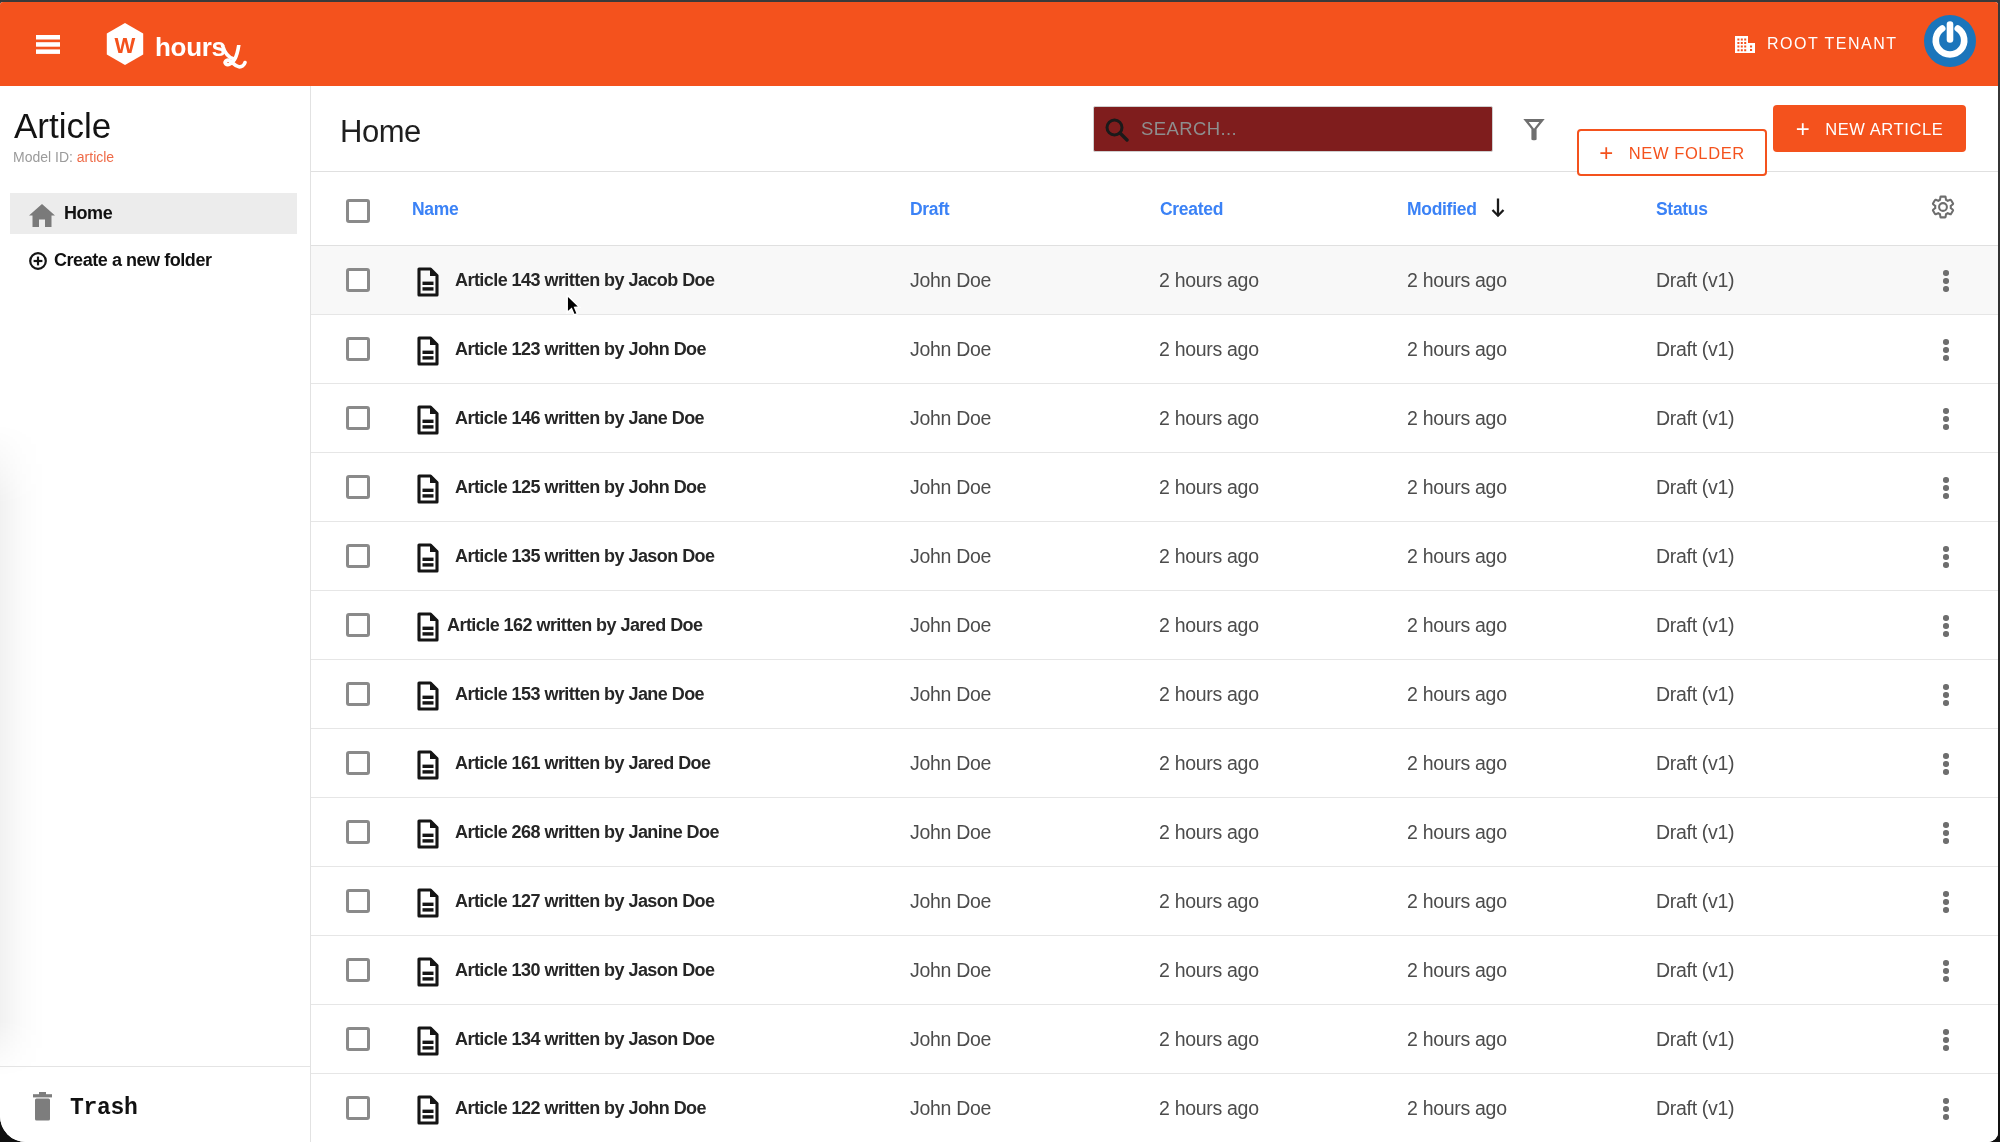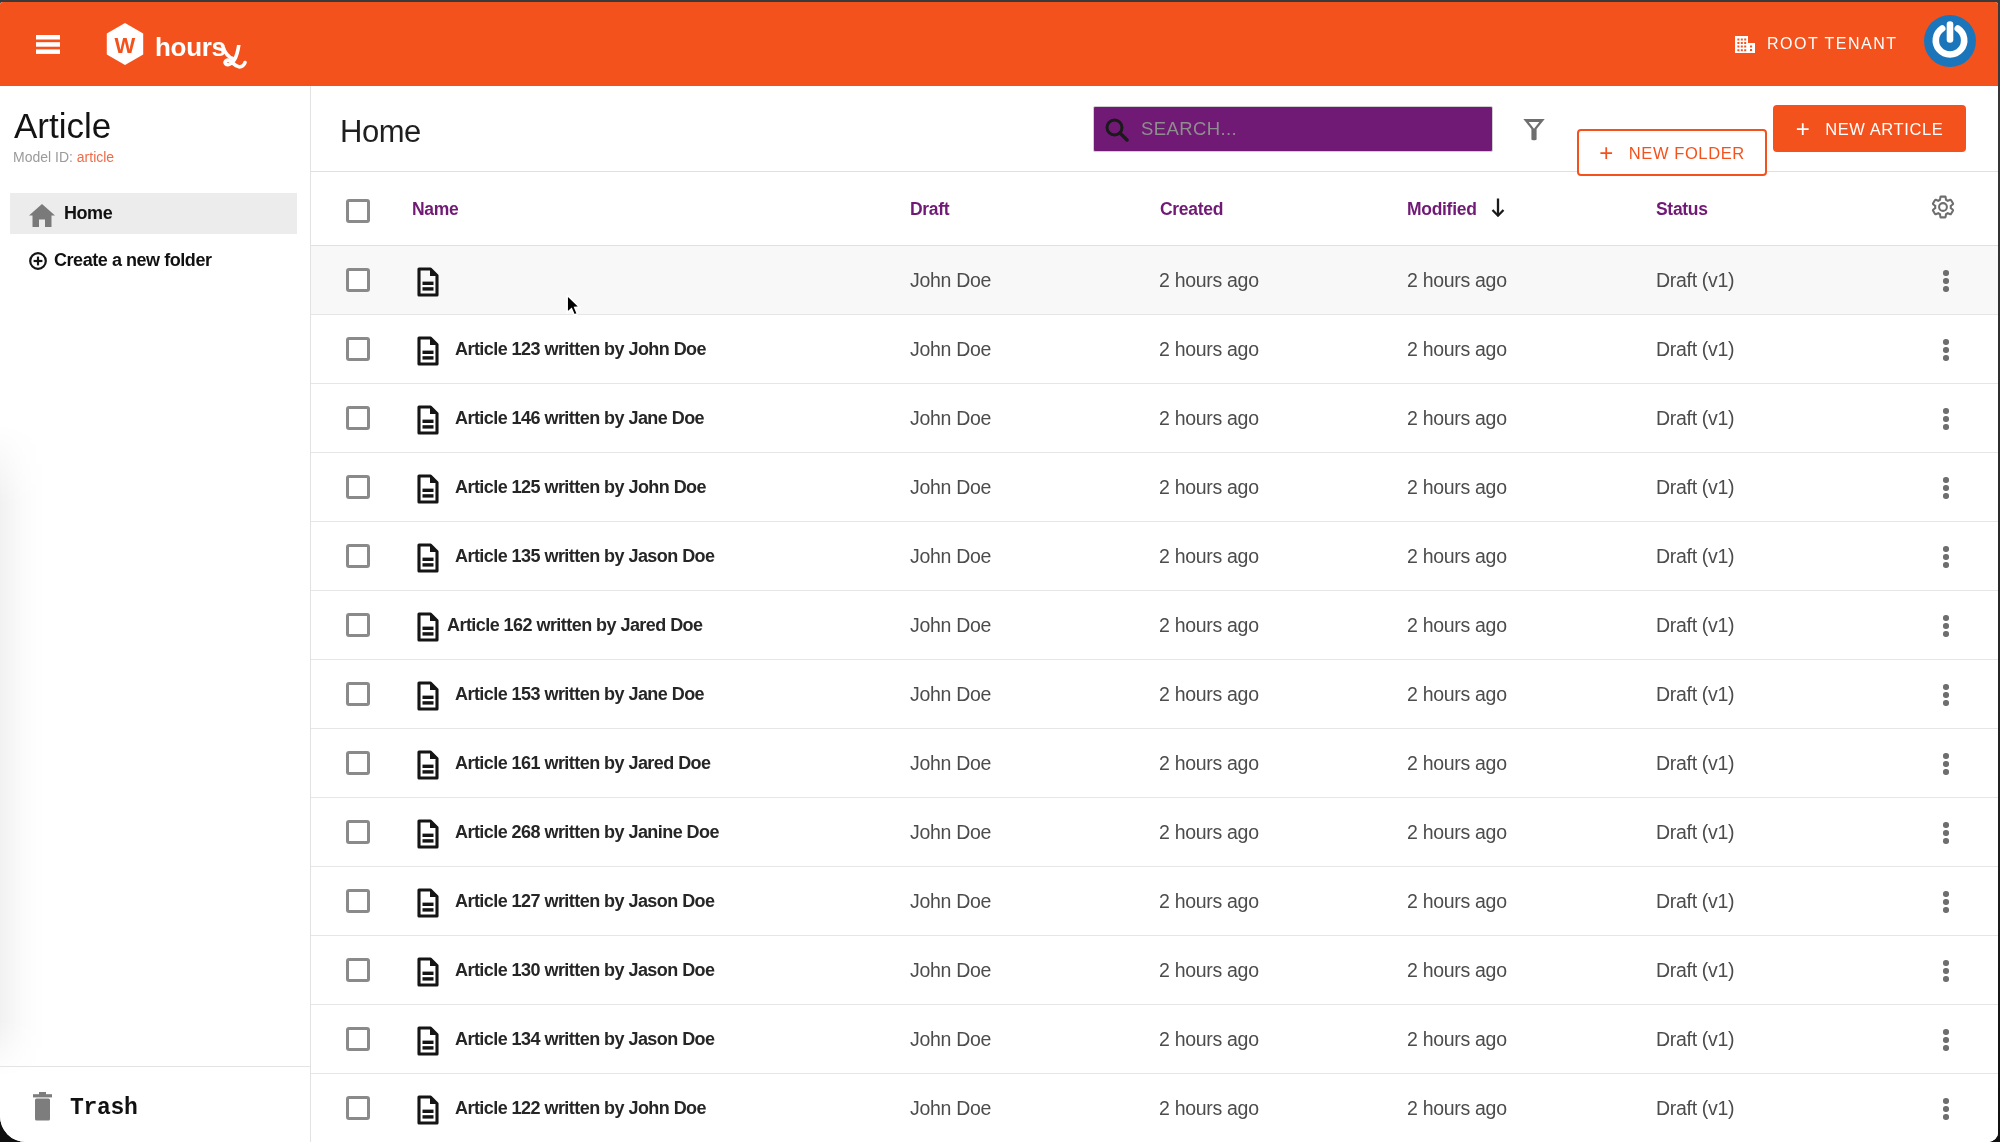--- a/index.html
+++ b/index.html
@@ -31,31 +31,31 @@
                   font-size:23px; letter-spacing:-0.3px; font-weight:700; color:#111;font-family:Liberation Mono, monospace; }
   .ghost { position:absolute; left:0; top:338px; width:46px; height:652px;
            background: linear-gradient(to right, rgba(0,0,0,0.055), rgba(0,0,0,0.016) 50%, rgba(0,0,0,0) 96%);
            -webkit-mask-image: linear-gradient(to bottom, transparent 0, #000 80px, #000 calc(100% - 55px), transparent 100%); }
 
   
   .main { position:absolute; left:311px; top:84px; right:0; bottom:0; background:#fff; }
   .toolbar { position:absolute; left:0; top:0; width:100%; height:86px; border-bottom:1px solid #e0e0e0; }
   .h-home { position:absolute; left:29px; top:0; height:85px; line-height:92px; font-size:31px; letter-spacing:-0.5px; color:#1f1f1f; }
   .search { position:absolute; left:782px; top:20px; width:400px; height:46px;
-            border:1px solid #cfcfcf; border-radius:2px; background:#701a75; }
+            border:1px solid #cfcfcf; border-radius:2px; background:#7f1d1d; }
   .search .ph { position:absolute; left:47px; top:0; height:44px; line-height:44px;
                 font-size:18.5px; letter-spacing:0.4px; color:#8e8e8e; }
   .btn { position:absolute; top:19px; height:47px; border-radius:4px; font-size:16.5px;
          letter-spacing:0.6px; text-align:center; white-space:nowrap; }
   .btn-folder { left:1266px; width:190px; border:2px solid #f4521d; color:#f4521d;
                 line-height:43px; background:#fff;margin-top:24px; }
   .btn-article { left:1462px; width:193px; background:#f4521d; color:#fff; line-height:47px; }
 
   .thead { position:absolute; left:0; top:87px; width:100%; height:73px; border-bottom:1px solid #e0e0e0; }
-  .th { position:absolute; top:0; height:73px; line-height:73px; font-size:17.5px; letter-spacing:-0.3px; font-weight:700; color:#701a75; }
+  .th { position:absolute; top:0; height:73px; line-height:73px; font-size:17.5px; letter-spacing:-0.3px; font-weight:700; color:#3b82f6; }
   .rows { position:absolute; left:0; top:160px; width:100%; }
   .row { position:relative; width:100%; height:69px; border-bottom:1px solid #e6e6e6; background:#fff; }
   .row.hl { background:#f8f8f8; }
   .cell { position:absolute; top:0; height:68px; line-height:68px; font-size:19.5px; letter-spacing:-0.3px; color:#4c4c4c; }
   .cname { font-weight:700; color:#262626; font-size:18px; letter-spacing:-0.55px; }
   .c-author { left:599px; }
   .c-created { left:848px; }
   .c-modified { left:1096px; }
   .c-status { left:1345px; }
   .checkbox { position:absolute; left:346px; width:24px; height:24px; border:3px solid #8a8a8a;
@@ -162,20 +162,21 @@
 
     <div class="rows">
 <div class="row hl">
     <div class="checkbox"></div>
     <svg class="docicon" width="22" height="30" viewBox="0 0 22 30">
   <path d="M2 2 H13.5 L20 8.5 V28 H2 Z" fill="none" stroke="#151515" stroke-width="3.1" stroke-linejoin="round"></path>
   <path d="M13 1.5 V9 H20.5 Z" fill="#151515"></path>
   <rect x="5.5" y="14.6" width="11" height="3.4" fill="#151515"></rect>
   <rect x="5.5" y="20.2" width="11" height="3.4" fill="#151515"></rect>
 </svg>
+    <div class="cell cname" style="left:144px">Article 143 written by Jacob Doe</div>
     <div class="cell c-author">John Doe</div>
     <div class="cell c-created">2 hours ago</div>
     <div class="cell c-modified">2 hours ago</div>
     <div class="cell c-status">Draft (v1)</div>
     <div class="kebab">
             <span></span>
             <span></span>
             <span></span>
           </div>
   </div>

